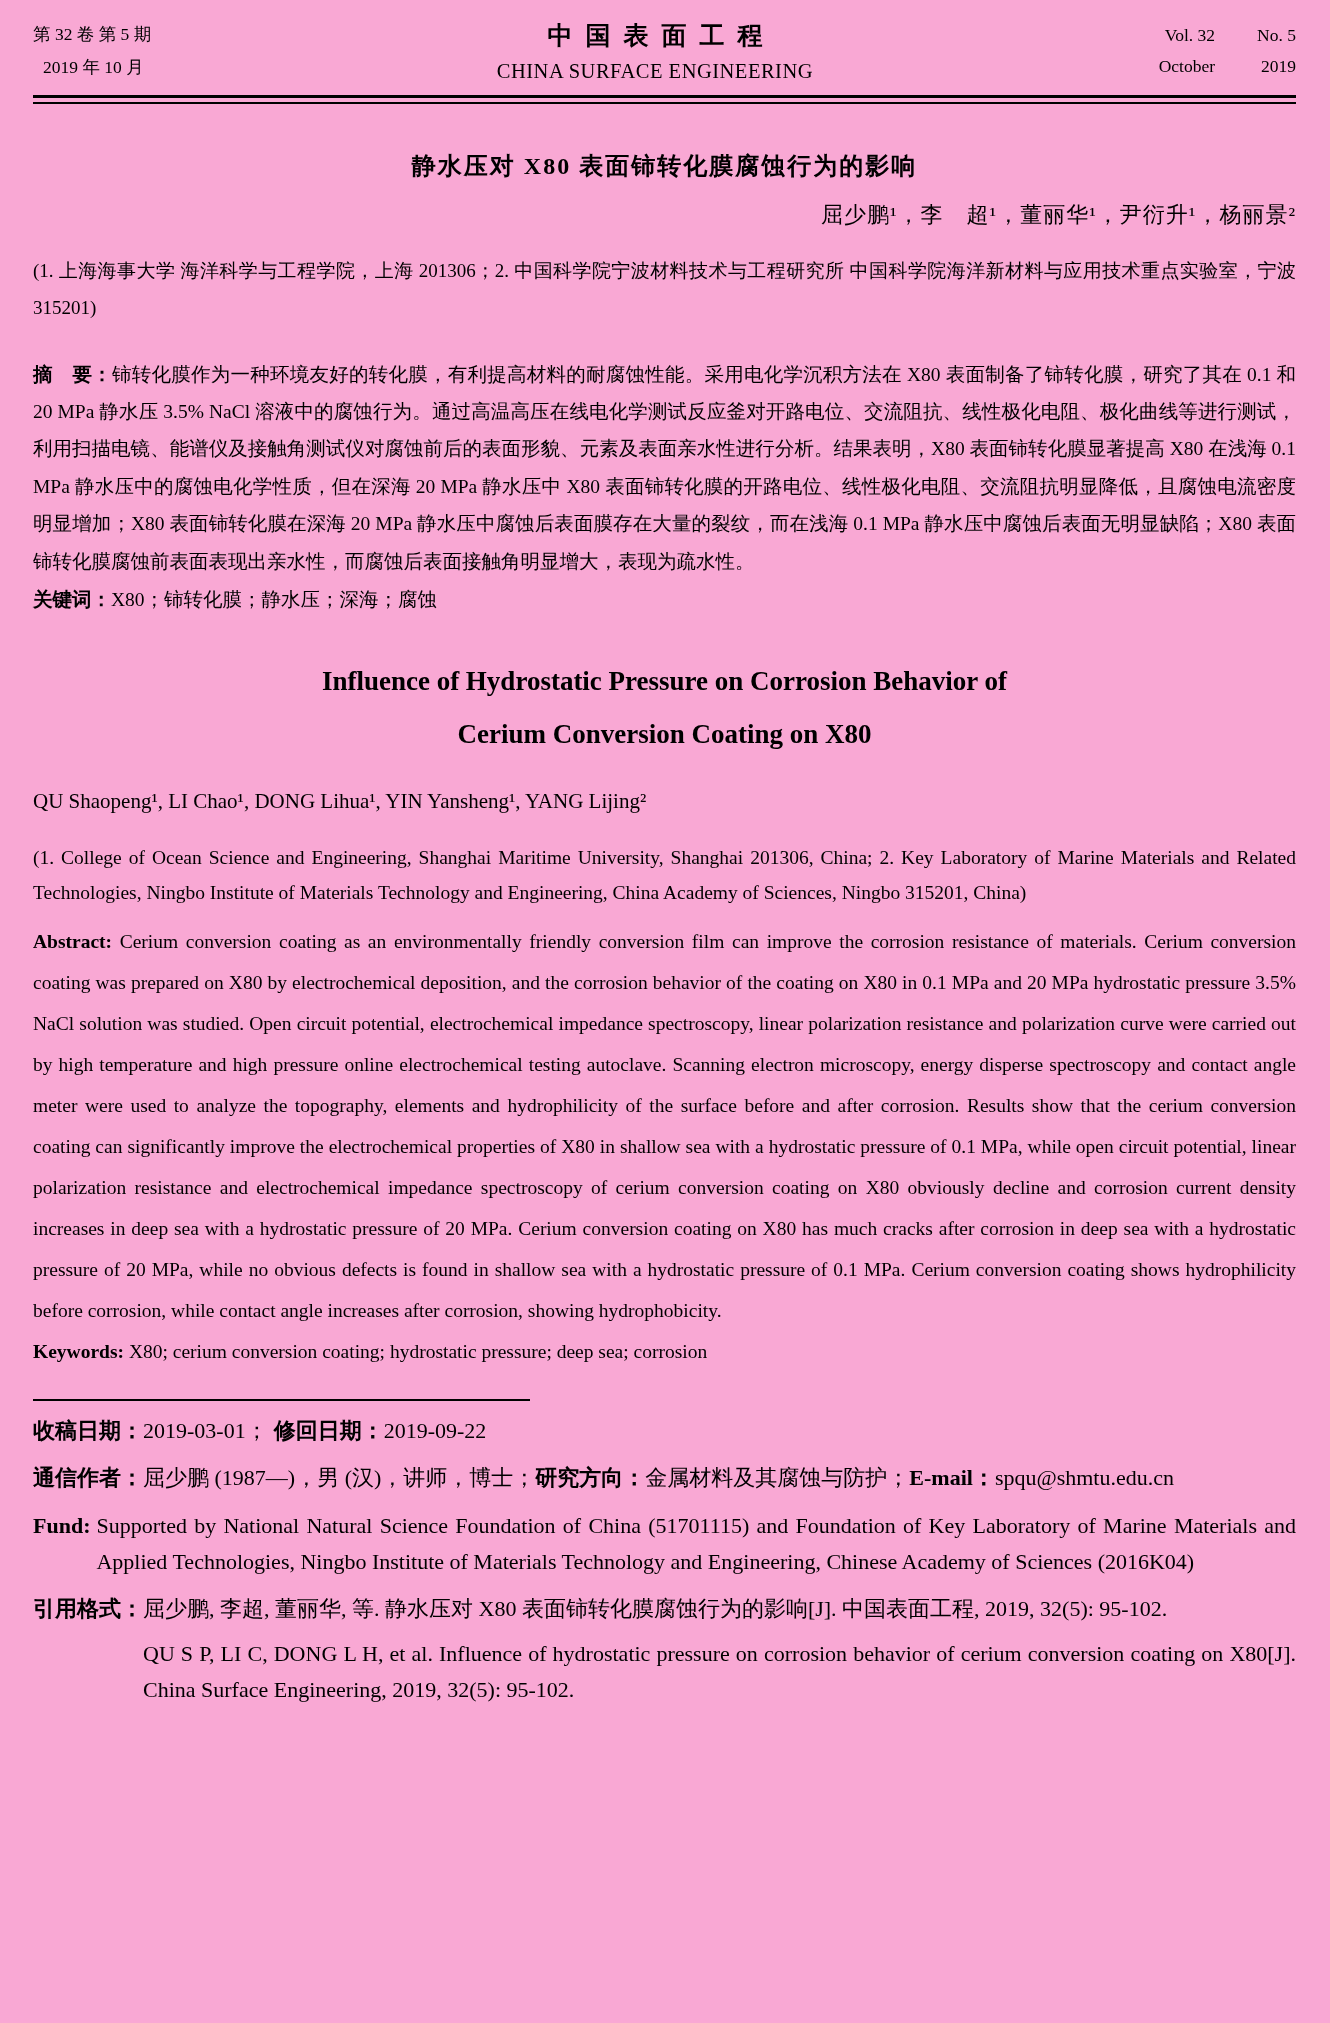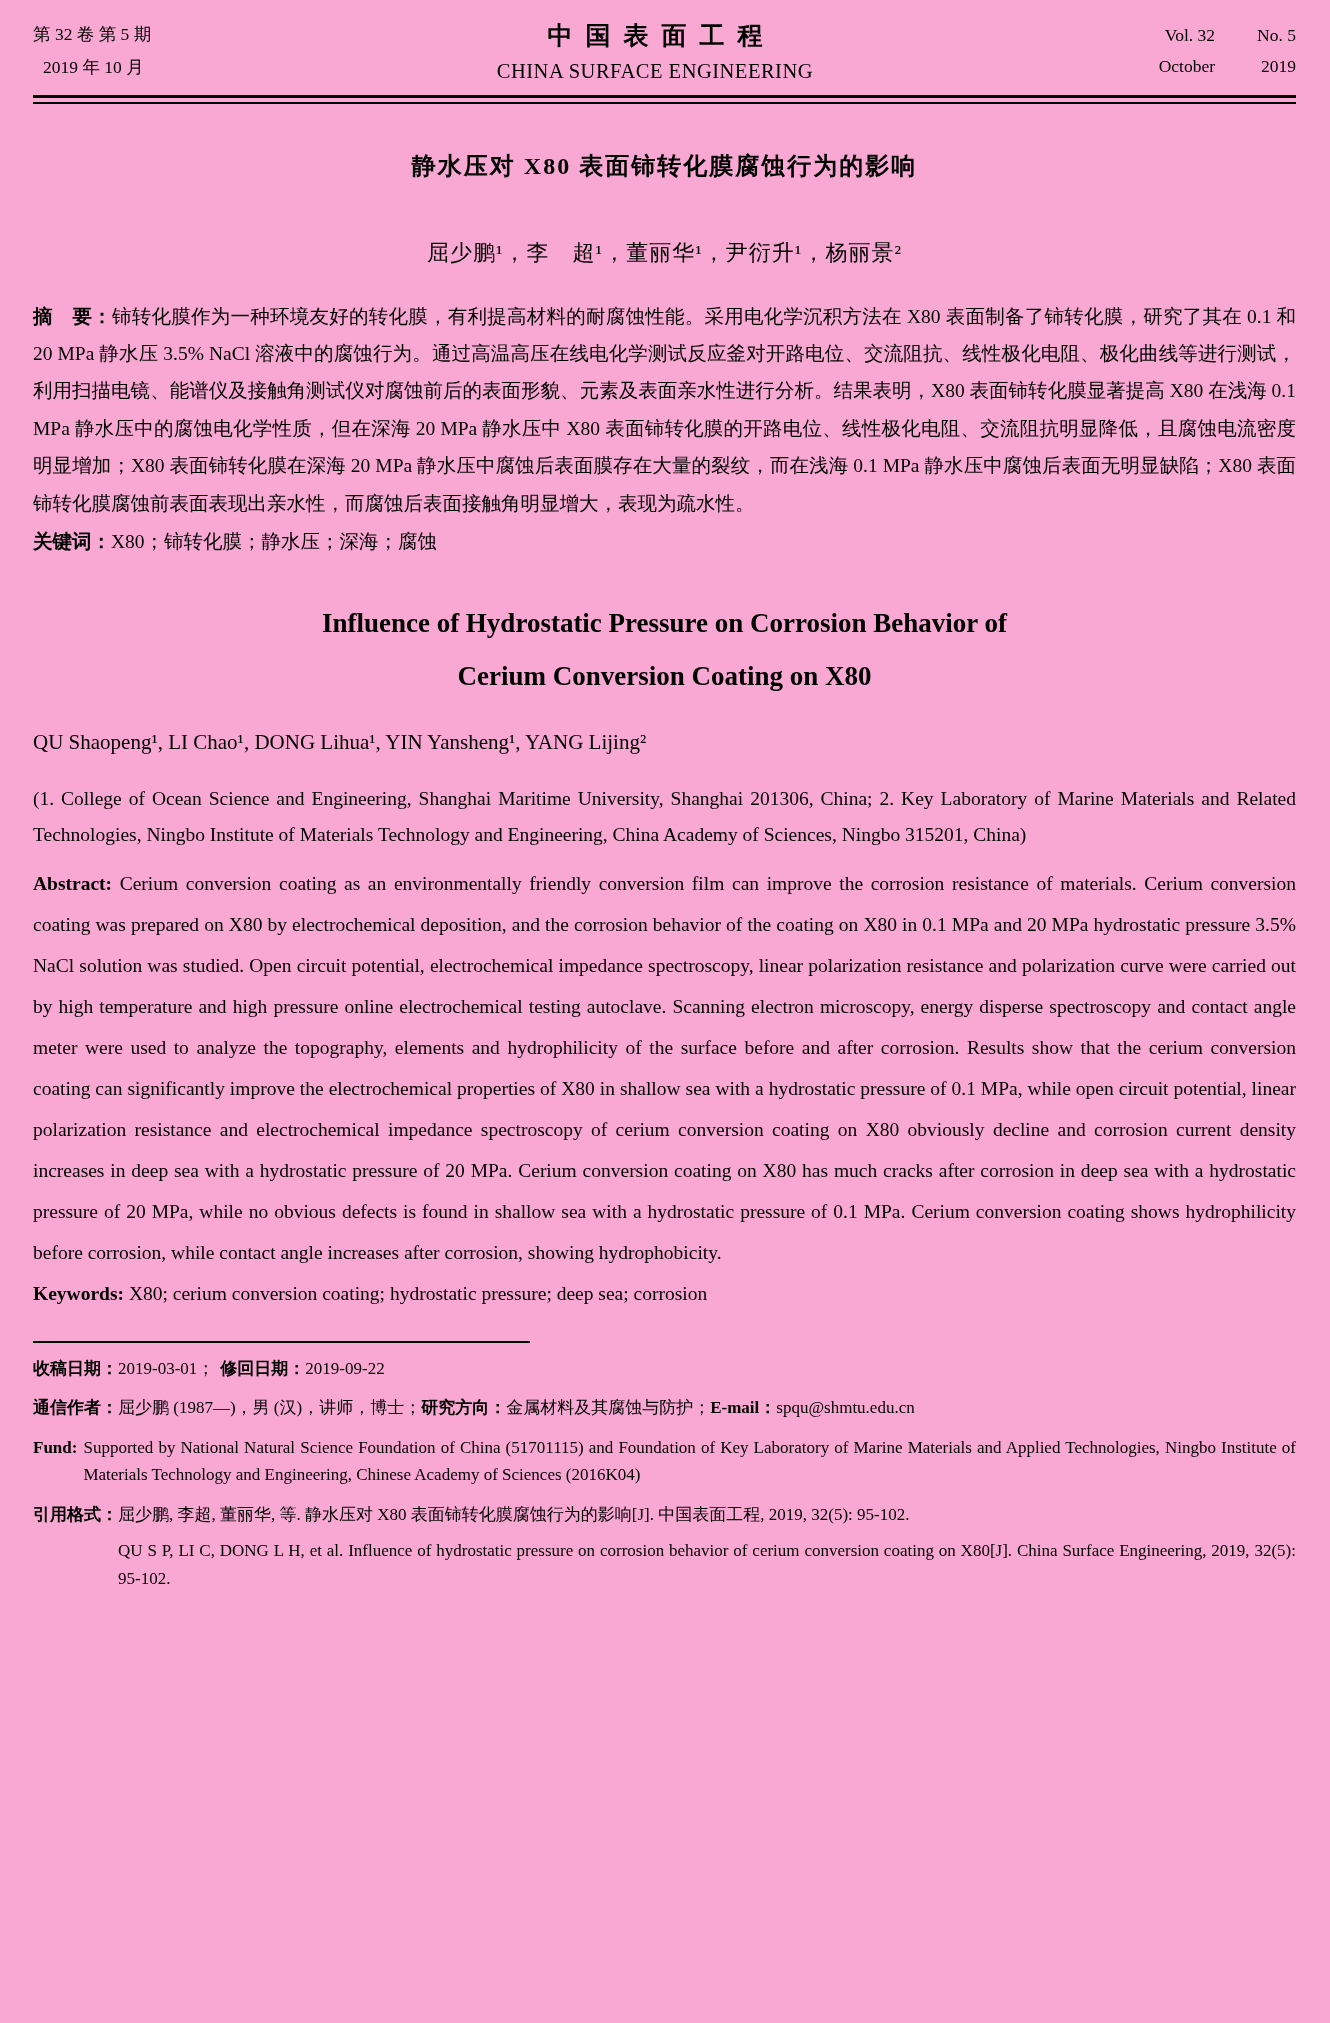--- a/index.html
+++ b/index.html
@@ -73,22 +73,22 @@
 
   
   .cn-title {
     margin-top: 46px;
     text-align: center;
     font-size: 24px;
     font-weight: bold;
     letter-spacing: 2px;
   }
   .cn-authors {
-    margin-top: 56px;
-    text-align: center;
+    margin-top: 18px;
+    text-align: right;
     font-size: 22px;
     letter-spacing: 1px;
   }
   .cn-affil {
     margin-top: 22px;
     font-size: 19px;
     line-height: 1.95;
     text-align: justify;
   }
   .cn-abstract {
@@ -139,21 +139,21 @@
     line-height: 2.1;
   }
 
   
   .fn-rule {
     margin-top: 26px;
     width: 497px;
     border-top: 2px solid #000;
   }
   .footnotes {
-    font-size: 17px;
+    font-size: 22px;
   }
   .fn-entry {
     margin-top: 12px;
     line-height: 1.62;
   }
   .fn-flex {
     display: flex;
     align-items: flex-start;
   }
   .fn-label { white-space: nowrap; font-weight: bold; }
@@ -181,20 +181,21 @@
       <span>No. 5</span>
       <span>October</span>
       <span>2019</span>
     </div>
   </div>
   <div class="double-rule"></div>
 
 
   <div class="cn-title">静水压对 X80 表面铈转化膜腐蚀行为的影响</div>
   <div class="cn-authors">屈少鹏¹，李　超¹，董丽华¹，尹衍升¹，杨丽景²</div>
+  <div class="cn-affil">(1. 上海海事大学 海洋科学与工程学院，上海 201306；2. 中国科学院宁波材料技术与工程研究所 中国科学院海洋新材料与应用技术重点实验室，宁波 315201)</div>
 
   <div class="cn-abstract"><span class="bold">摘　要：</span><span>铈转化膜作为一种环境友好的转化膜，有利提高材料的耐腐蚀性能。采用电化学沉积方法在 X80 表面制备了铈转化膜，研究了其在 0.1 和 20 MPa 静水压 3.5% NaCl 溶液中的腐蚀行为。通过高温高压在线电化学测试反应釜对开路电位、交流阻抗、线性极化电阻、极化曲线等进行测试，利用扫描电镜、能谱仪及接触角测试仪对腐蚀前后的表面形貌、元素及表面亲水性进行分析。结果表明，X80 表面铈转化膜显著提高 X80 在浅海 0.1 MPa 静水压中的腐蚀电化学性质，但在深海 20 MPa 静水压中 X80 表面铈转化膜的开路电位、线性极化电阻、交流阻抗明显降低，且腐蚀电流密度明显增加；X80 表面铈转化膜在深海 20 MPa 静水压中腐蚀后表面膜存在大量的裂纹，而在浅海 0.1 MPa 静水压中腐蚀后表面无明显缺陷；X80 表面铈转化膜腐蚀前表面表现出亲水性，而腐蚀后表面接触角明显增大，表现为疏水性。</span></div>
   <div class="cn-keywords"><span class="bold">关键词：</span><span>X80；铈转化膜；静水压；深海；腐蚀</span></div>
 
 
   <div class="en-title">
     <div>Influence of Hydrostatic Pressure on Corrosion Behavior of</div>
     <div>Cerium Conversion Coating on X80</div>
   </div>
   <div class="en-authors">QU Shaopeng¹, LI Chao¹, DONG Lihua¹, YIN Yansheng¹, YANG Lijing²</div>

